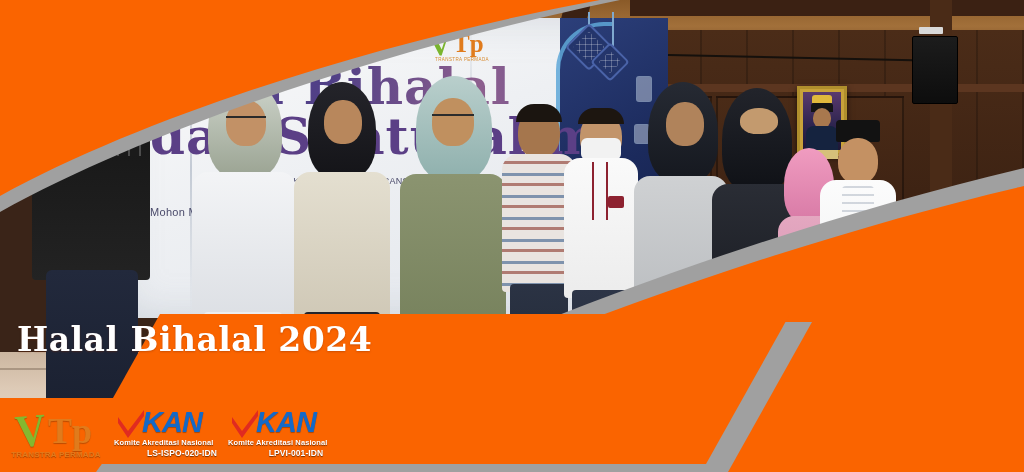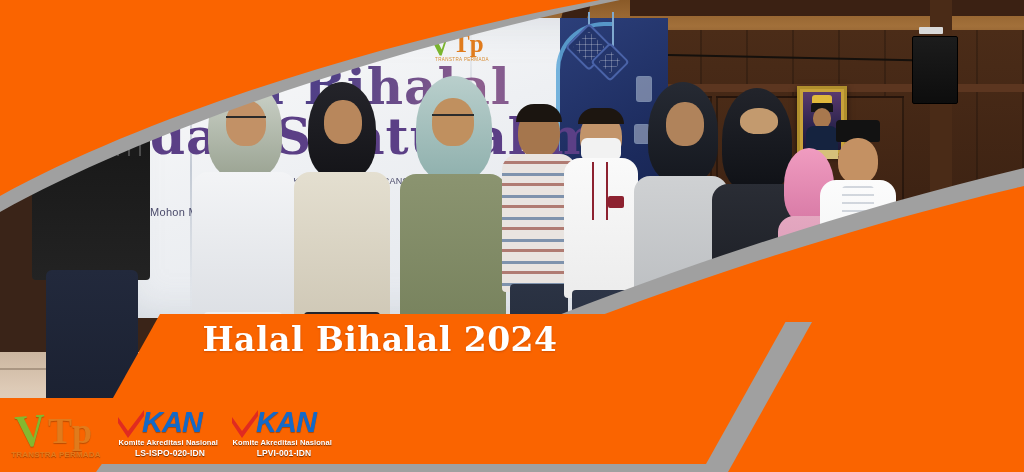--- a/index.html
+++ b/index.html
@@ -234,22 +234,22 @@
   .person { position:absolute; }
   .head { position:absolute; border-radius:48% 48% 44% 44%; }
   .hijab { position:absolute; border-radius:50% 50% 36% 36%; }
   .body { position:absolute; border-radius:16px 16px 4px 4px; }
   .legs { position:absolute; }
 
   
   #overlay { position:absolute; inset:0; pointer-events:none; }
 
   .title-band-text {
-    position:absolute; left:0; top:322px; width:760px;
-    text-align:center; z-index:6;
+    position:absolute; left:17px; top:322px; width:760px;
+    z-index:6;
   }
   .title-main {
     font-family:"DejaVu Serif", serif;
     font-weight:700; font-size:33px; line-height:36px;
     color:#ffffff; letter-spacing:.5px;
     text-shadow:0 1px 2px rgba(120,40,0,.35);
   }
   .title-sub {
     font-family:"Liberation Sans", sans-serif;
     font-weight:400; font-size:22px; line-height:30px;
@@ -286,26 +286,26 @@
   }
   .kan-word {
     position:absolute; left:28px; top:0px;
     font-family:"Liberation Sans", sans-serif; font-weight:700;
     font-size:29px; line-height:30px; color:#1469c7;
     letter-spacing:-1px; font-style:italic;
     text-shadow:0 1px 1px rgba(0,0,0,.3);
     text-align:right;
   }
   .kan-l1 {
-    position:absolute; left:0; top:31px; width:104px; text-align:right;
+    position:absolute; left:0; top:31px; width:104px; text-align:left;
     font-size:7.5px; font-weight:700; color:#ffffff; letter-spacing:.1px;
     text-shadow:0 1px 1px rgba(0,0,0,.55);
   }
   .kan-l2 {
-    position:absolute; left:4px; top:41px; width:104px; text-align:center;
+    position:absolute; left:16px; top:41px; width:104px; text-align:center;
     font-size:8.5px; font-weight:700; color:#ffffff; letter-spacing:.1px;
     text-shadow:0 1px 1px rgba(0,0,0,.55);
   }
 </style>
 </head>
 <body>
 
 <div id="stage">
 
   <div id="photo">

